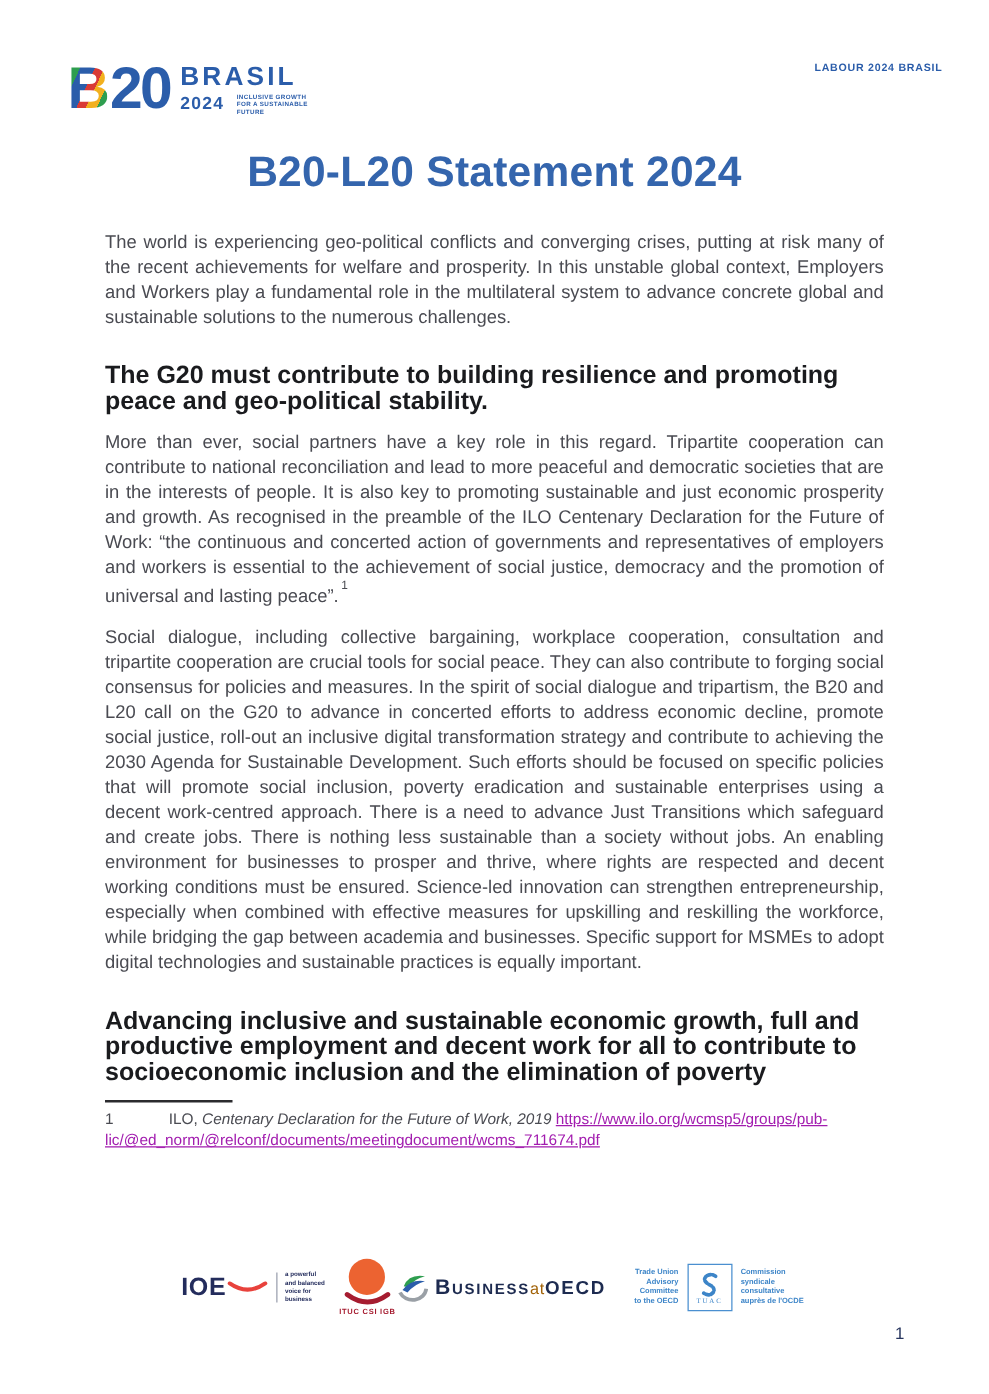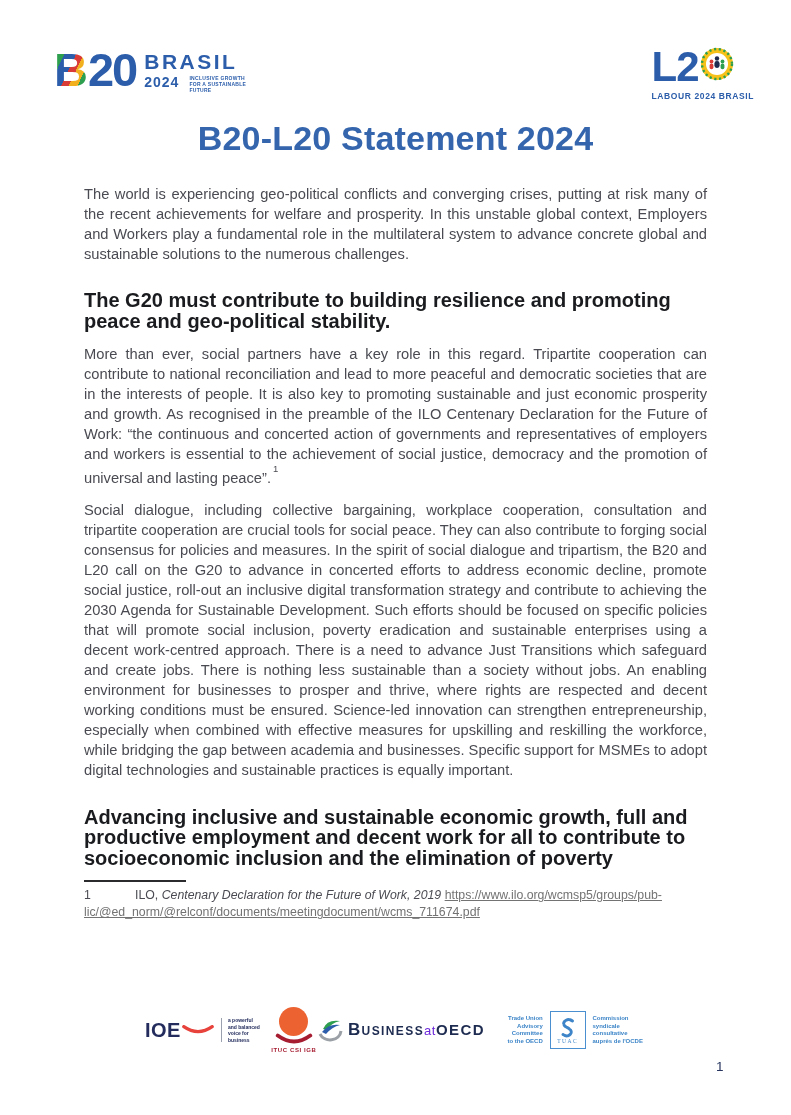--- a/index.html
+++ b/index.html
@@ -51,41 +51,41 @@
   .h2s { margin-top:27px; }
   .p4 { margin-top:12px; }
   sup.fn-ref { font-size:9.5px; color:#4a4b52; position:relative; top:-5px; margin-left:2px; }
 
   
   .footnote-block { margin-top:12px; }
   .footnote-rule { width:102px; border-top:2px solid #2b2b2e; }
   .footnote-text { margin-top:5px; font-size:12.3px; line-height:17px; color:#4a4b52; text-align:left; }
   .fn-num { display:inline-block; width:51px; }
   .fn-italic { font-style:italic; }
-  .fn-link { color:#737373; text-decoration:underline; cursor:pointer; }
+  .fn-link { color:#a21caf; text-decoration:underline; cursor:pointer; }
 
   
   .footer-logos {
     position:absolute; left:145px; top:1007px; width:512px;
     display:flex; align-items:center; justify-content:space-between;
   }
   .ioe-block { display:flex; align-items:center; }
   .ioe-mark { display:flex; flex-direction:row; align-items:center; }
   .ioe-name { font-size:20px; font-weight:800; color:#232c5c; letter-spacing:0.5px; line-height:1; }
   .ioe-divider { width:1px; height:24px; background:#9aa0ae; margin:0 6px; }
   .ioe-tagline div { font-size:5px; line-height:6.5px; color:#232c5c; font-weight:700; }
 
   .ituc-block { display:flex; flex-direction:column; align-items:center; }
   .ituc-circle { width:29px; height:29px; border-radius:50%; background:#ec6331; }
   .ituc-caption { font-size:6px; font-weight:700; color:#a61c30; letter-spacing:0.6px; margin-top:2px; }
 
   .boecd-block { display:flex; align-items:center; }
   .boecd-text { margin-left:5px; white-space:nowrap; }
   .boecd-w1 { font-variant:small-caps; font-size:17px; font-weight:700; color:#1d2b50; letter-spacing:1.4px; }
-  .boecd-w2 { font-size:13px; color:#6d28d9; letter-spacing:0.5px; }
+  .boecd-w2 { font-size:13px; color:#a16207; letter-spacing:0.5px; }
   .boecd-w3 { font-size:15px; font-weight:600; color:#1d2b50; letter-spacing:1.4px; }
 
   .tuac-block { display:flex; align-items:center; }
   .tuac-left { text-align:right; }
   .tuac-left div, .tuac-right div { font-size:6px; line-height:7.5px; font-weight:700; color:#3d85c8; }
   .tuac-box {
     width:36px; height:38px; border:1.5px solid #4a8fd0; margin:0 7px;
     display:flex; flex-direction:column; align-items:center; justify-content:center;
   }
   .tuac-box-label { font-size:5.5px; letter-spacing:1.5px; color:#3d85c8; font-family:"Liberation Serif", serif; margin-top:-1px; }
@@ -110,36 +110,20 @@
         <div class="b20-tagline">
           <div>INCLUSIVE GROWTH</div>
           <div>FOR A SUSTAINABLE</div>
           <div>FUTURE</div>
         </div>
       </div>
     </div>
   </div>
 
   <div class="l20-logo">
-    <div class="l20-row">
-      <span class="l20-text">L2</span>
-      <span class="l20-emblem">
-        <svg width="34" height="34" viewBox="0 0 34 34">
-          <circle cx="17" cy="17" r="16" fill="#f6c21a"></circle>
-          <circle cx="17" cy="17" r="15" fill="none" stroke="#2e9e4f" stroke-width="2.4" stroke-dasharray="2.2 2.6"></circle>
-          <circle cx="17" cy="17" r="11" fill="#ffffff"></circle>
-          <circle cx="17" cy="11.5" r="2.2" fill="#1d2b50"></circle>
-            <rect x="14.4" y="14" width="5.2" height="7" rx="2.4" fill="#1d2b50"></rect>
-          <circle cx="11.5" cy="14.5" r="1.9" fill="#d93b36"></circle>
-            <rect x="9.6" y="16.6" width="3.8" height="5.6" rx="1.8" fill="#d93b36"></rect>
-          <circle cx="22.5" cy="14.5" r="1.9" fill="#2e9e4f"></circle>
-            <rect x="20.6" y="16.6" width="3.8" height="5.6" rx="1.8" fill="#2e9e4f"></rect>
-        </svg>
-      </span>
-    </div>
     <div class="l20-caption">LABOUR 2024 BRASIL</div>
   </div>
 
   <div class="content">
     <h1 class="doc-title">B20-L20 Statement 2024</h1>
 
     <p class="body-text p1">The world is experiencing geo-political conflicts and converging crises, putting at risk many of the recent achievements for welfare and prosperity. In this unstable global context, Employers and Workers play a fundamental role in the multilateral system to advance concrete global and sustainable solutions to the numerous challenges.</p>
 
     <h2 class="section-heading h1s">The G20 must contribute to building resilience and promoting peace and geo-political stability.</h2>
 

